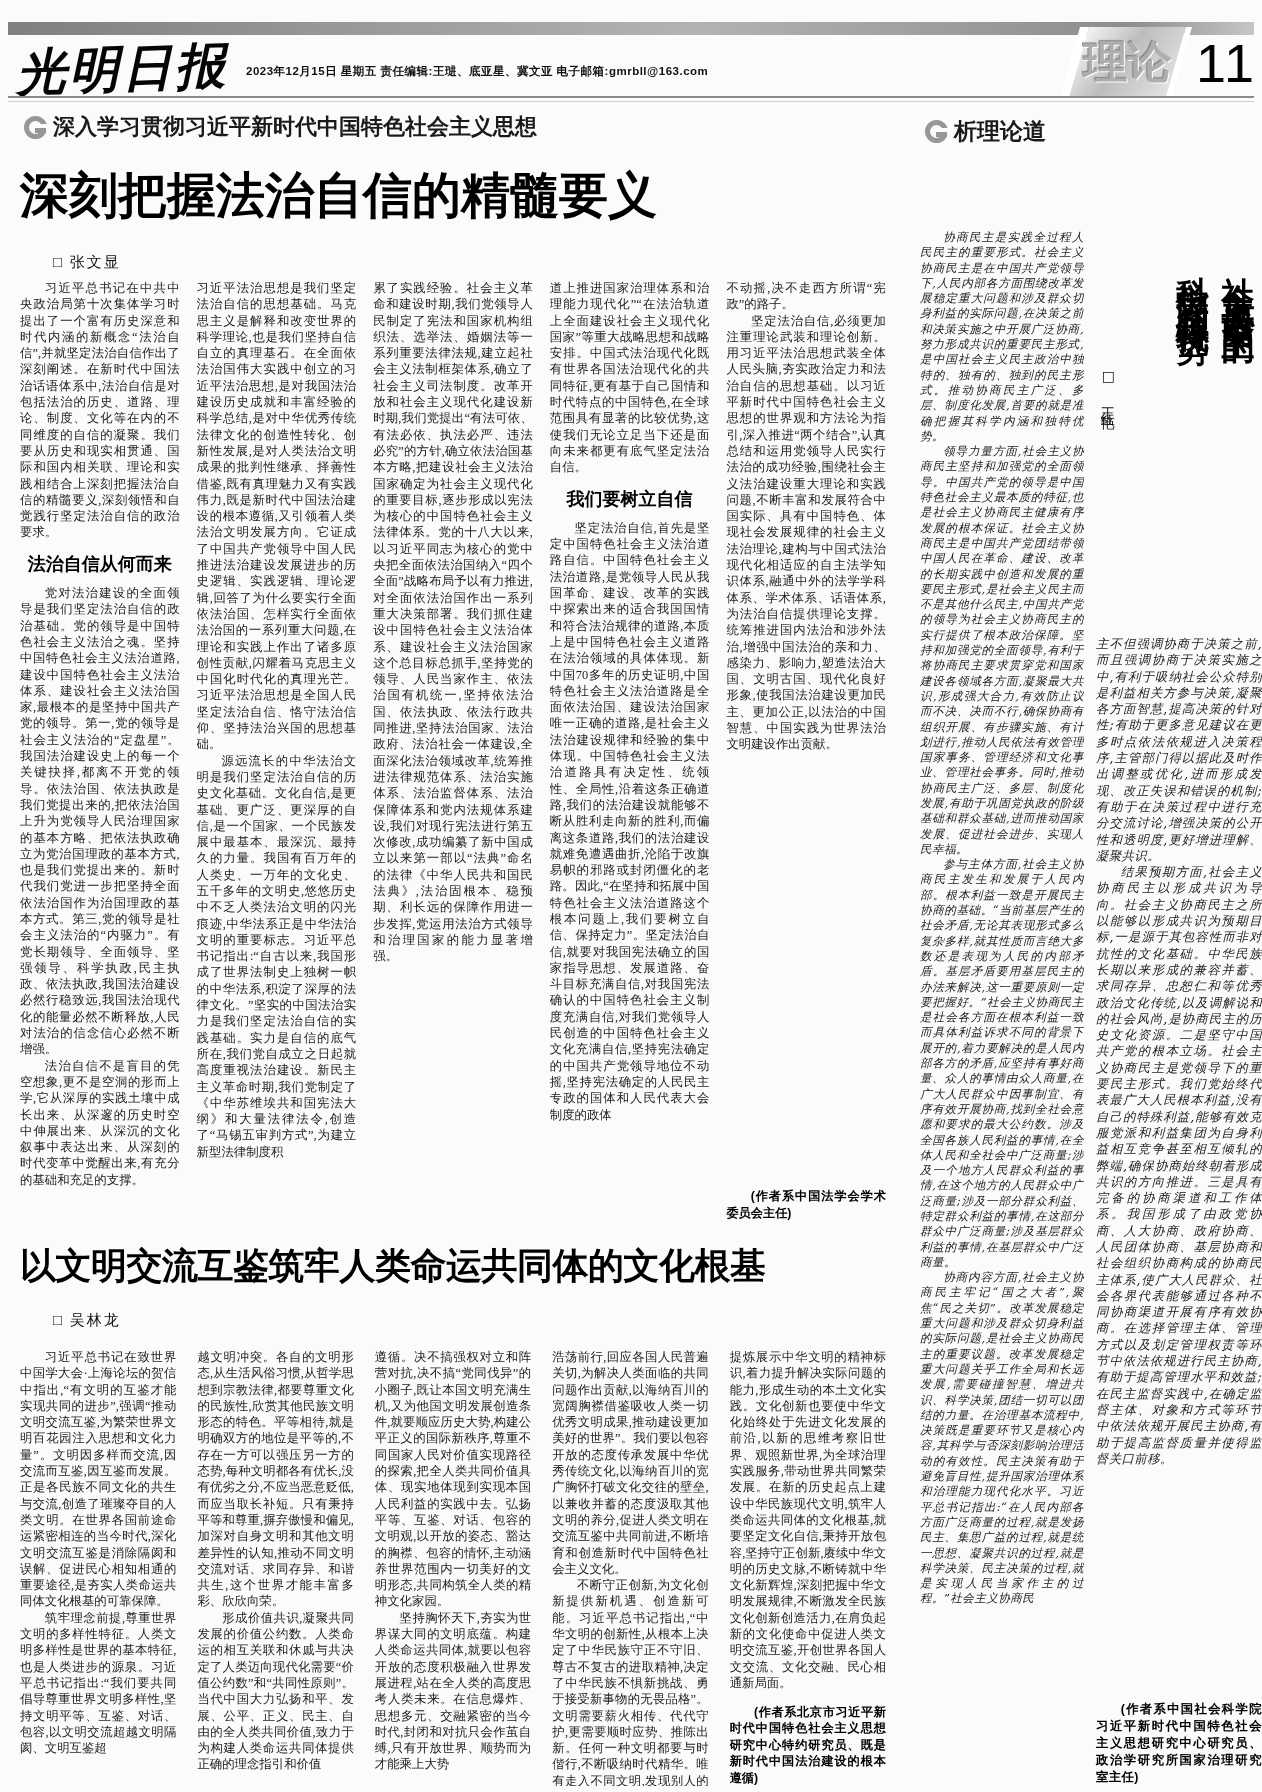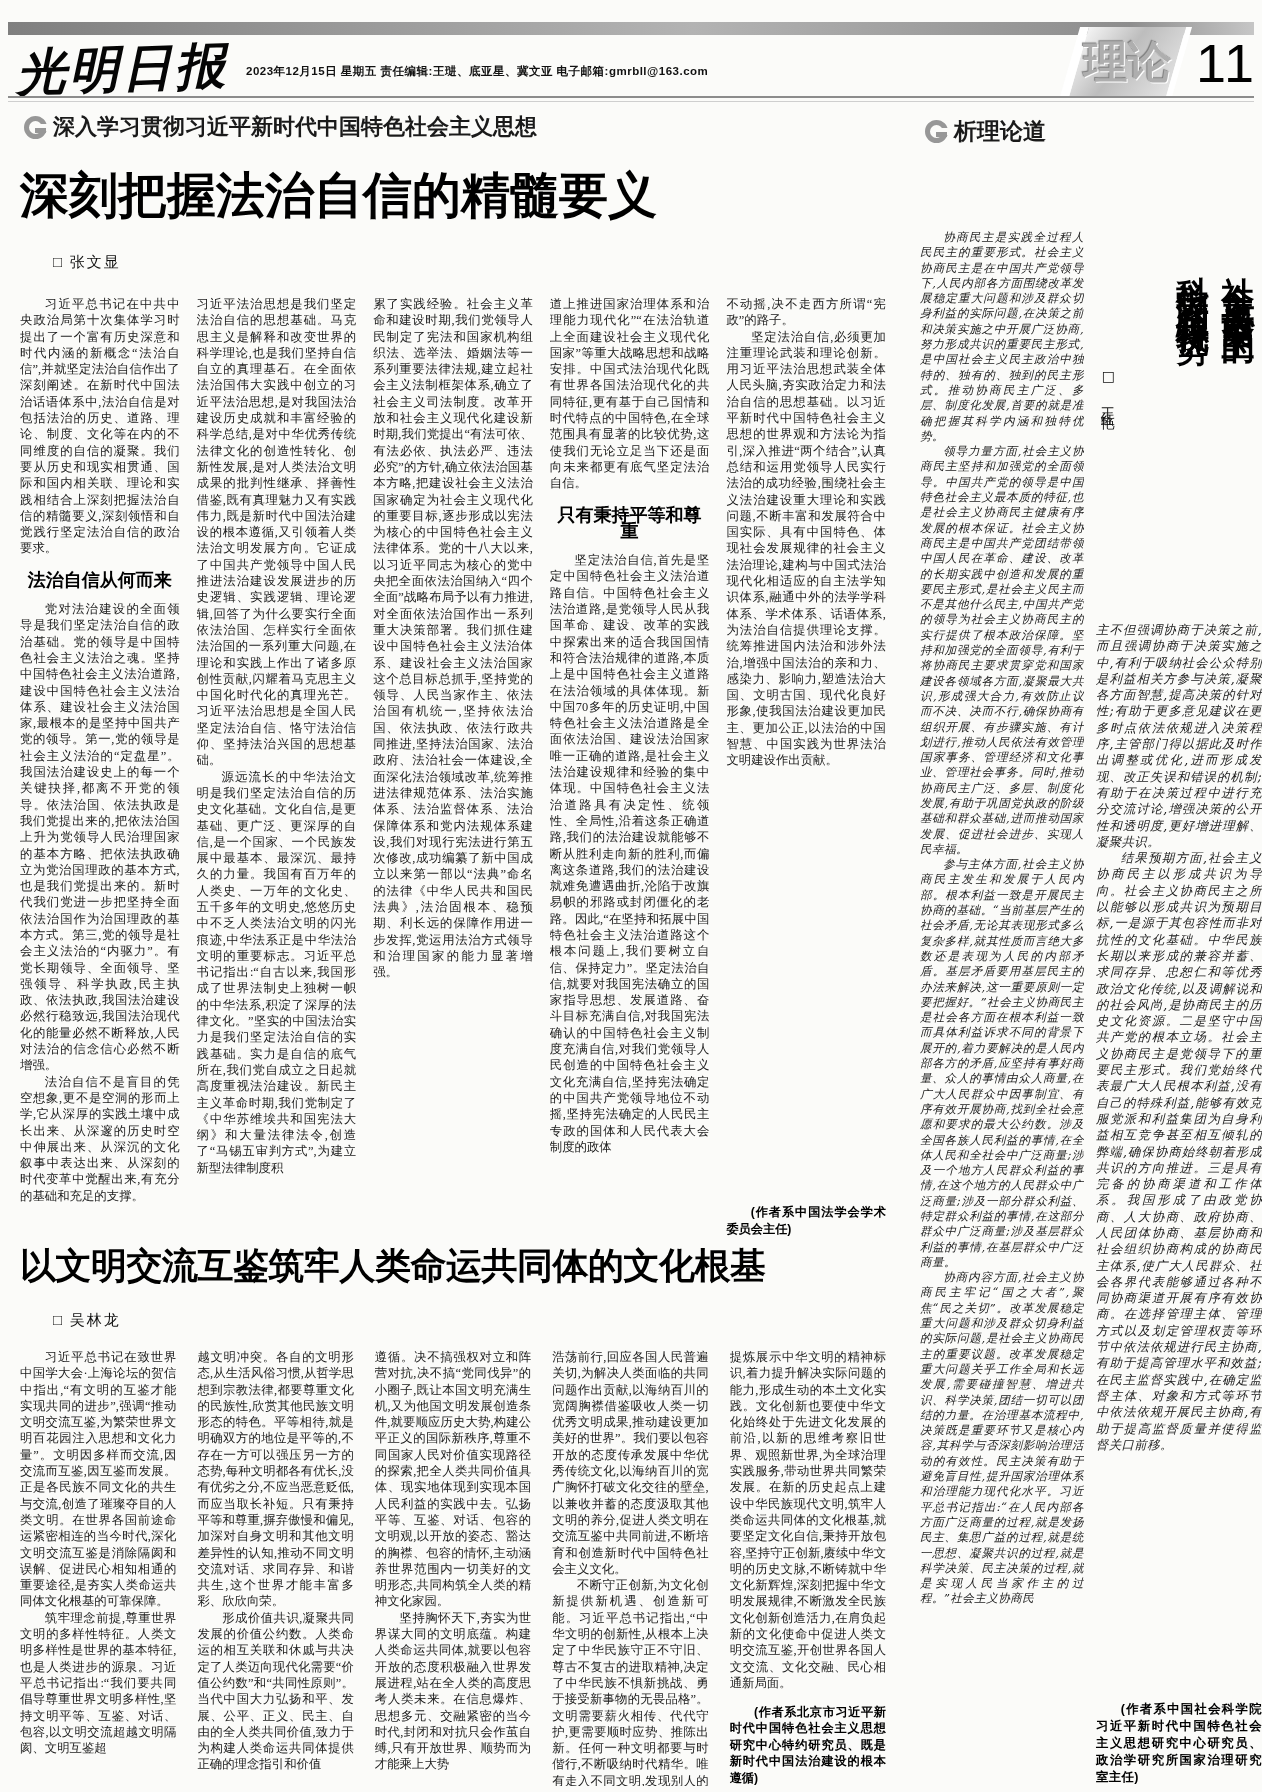--- a/index.html
+++ b/index.html
@@ -33,21 +33,21 @@
   .gicon { position:relative; width:23px; height:23px; border:5px solid #979797; border-radius:50%;
            flex:0 0 auto; }
   .gicon::before { content:""; position:absolute; right:-6px; top:3px; width:10px; height:7px; background:#fbfbf9; }
   .gicon::after  { content:""; position:absolute; right:-4px; top:7px; width:11px; height:5px; background:#979797; }
 
   
   .a1-title { position:absolute; left:20px; top:166px; width:860px; font-size:49px; line-height:60px;
               font-weight:900; letter-spacing:0; color:#000; }
   .byline { position:absolute; font-size:15px; color:#111; letter-spacing:2px;padding-left:28px; }
   .a1-byline { left:25px; top:253px; }
-  .a1-body { position:absolute; left:20px; top:296px; width:866px; height:941px; display:flex; gap:17px; }
+  .a1-body { position:absolute; left:20px; top:280px; width:866px; height:941px; display:flex; gap:17px; }
 
   
   .a3-title { position:absolute; left:20px; top:1243px; width:860px; font-size:36px; line-height:46px;
               font-weight:900; color:#000; letter-spacing:-.5px; }
   .a3-byline { left:25px; top:1311px; }
   .a3-body { position:absolute; left:20px; top:1349px; width:866px; height:437px; display:flex; gap:21px; }
 
   
   .tcol { flex:1 1 0; min-width:0; display:flex; flex-direction:column;
           font-size:12.4px; line-height:16.3px; text-align:justify; color:#1b1b1b; }
@@ -64,21 +64,21 @@
          font-size:11.6px; line-height:15.3px; letter-spacing:.4px; }
   .kai .blk-attrib { font-style:normal; font-size:12.4px; line-height:17px; }
   .a2-colA { position:absolute; left:920px; top:230px; width:164px; height:1556px; display:flex; flex-direction:column; }
   .a2-colB { position:absolute; left:1096px; top:230px; width:166px; height:1556px; display:flex; flex-direction:column; }
   .vtitle-block { position:relative; flex:0 0 auto; height:392px; }
   .vtitle { position:absolute; right:2px; top:20px; height:360px; writing-mode:vertical-rl;
             font-weight:900; font-size:33px; letter-spacing:7px; line-height:1.38; color:#000;
             font-family:"Liberation Serif","DejaVu Serif",serif; font-style:normal; }
   .vbyline { position:absolute; left:4px; top:138px; writing-mode:vertical-rl; font-style:normal;
              font-size:14px; letter-spacing:4px; color:#111; }
-  .a2-colB .colwrap { flex:1 1 auto; min-height:0; display:flex; flex-direction:column; margin-top:0; }
+  .a2-colB .colwrap { flex:1 1 auto; min-height:0; display:flex; flex-direction:column; margin-top:14px; }
 </style>
 </head>
 <body>
 
 <div class="page">
 
   <div class="topbar"></div>
   <div class="mast-logo">光明日报</div>
   <div class="dateline">2023年12月15日 星期五  责任编辑:王琎、底亚星、冀文亚  电子邮箱:gmrbll@163.com</div>
   <div class="section-badge">
@@ -113,21 +113,21 @@
         </div>
       </div>
     <div class="tcol">
         <div class="colbody">
           <div class="blk-cont">累了实践经验。社会主义革命和建设时期,我们党领导人民制定了宪法和国家机构组织法、选举法、婚姻法等一系列重要法律法规,建立起社会主义法制框架体系,确立了社会主义司法制度。改革开放和社会主义现代化建设新时期,我们党提出“有法可依、有法必依、执法必严、违法必究”的方针,确立依法治国基本方略,把建设社会主义法治国家确定为社会主义现代化的重要目标,逐步形成以宪法为核心的中国特色社会主义法律体系。党的十八大以来,以习近平同志为核心的党中央把全面依法治国纳入“四个全面”战略布局予以有力推进,对全面依法治国作出一系列重大决策部署。我们抓住建设中国特色社会主义法治体系、建设社会主义法治国家这个总目标总抓手,坚持党的领导、人民当家作主、依法治国有机统一,坚持依法治国、依法执政、依法行政共同推进,坚持法治国家、法治政府、法治社会一体建设,全面深化法治领域改革,统筹推进法律规范体系、法治实施体系、法治监督体系、法治保障体系和党内法规体系建设,我们对现行宪法进行第五次修改,成功编纂了新中国成立以来第一部以“法典”命名的法律《中华人民共和国民法典》,法治固根本、稳预期、利长远的保障作用进一步发挥,党运用法治方式领导和治理国家的能力显著增强。</div>
         </div>
       </div>
     <div class="tcol">
         <div class="colbody">
           <div class="blk-cont">道上推进国家治理体系和治理能力现代化”“在法治轨道上全面建设社会主义现代化国家”等重大战略思想和战略安排。中国式法治现代化既有世界各国法治现代化的共同特征,更有基于自己国情和时代特点的中国特色,在全球范围具有显著的比较优势,这使我们无论立足当下还是面向未来都更有底气坚定法治自信。</div>
-          <div class="blk-subhead">只有秉持平等和尊重</div>
+          <div class="blk-subhead">我们要树立自信</div>
           <div class="blk-p">坚定法治自信,首先是坚定中国特色社会主义法治道路自信。中国特色社会主义法治道路,是党领导人民从我国革命、建设、改革的实践中探索出来的适合我国国情和符合法治规律的道路,本质上是中国特色社会主义道路在法治领域的具体体现。新中国70多年的历史证明,中国特色社会主义法治道路是全面依法治国、建设法治国家唯一正确的道路,是社会主义法治建设规律和经验的集中体现。中国特色社会主义法治道路具有决定性、统领性、全局性,沿着这条正确道路,我们的法治建设就能够不断从胜利走向新的胜利,而偏离这条道路,我们的法治建设就难免遭遇曲折,沦陷于改旗易帜的邪路或封闭僵化的老路。因此,“在坚持和拓展中国特色社会主义法治道路这个根本问题上,我们要树立自信、保持定力”。坚定法治自信,就要对我国宪法确立的国家指导思想、发展道路、奋斗目标充满自信,对我国宪法确认的中国特色社会主义制度充满自信,对我们党领导人民创造的中国特色社会主义文化充满自信,坚持宪法确定的中国共产党领导地位不动摇,坚持宪法确定的人民民主专政的国体和人民代表大会制度的政体</div>
         </div>
       </div>
     <div class="tcol">
         <div class="colbody">
           <div class="blk-cont">不动摇,决不走西方所谓“宪政”的路子。</div>
           <div class="blk-p">坚定法治自信,必须更加注重理论武装和理论创新。用习近平法治思想武装全体人民头脑,夯实政治定力和法治自信的思想基础。以习近平新时代中国特色社会主义思想的世界观和方法论为指引,深入推进“两个结合”,认真总结和运用党领导人民实行法治的成功经验,围绕社会主义法治建设重大理论和实践问题,不断丰富和发展符合中国实际、具有中国特色、体现社会发展规律的社会主义法治理论,建构与中国式法治现代化相适应的自主法学知识体系,融通中外的法学学科体系、学术体系、话语体系,为法治自信提供理论支撑。统筹推进国内法治和涉外法治,增强中国法治的亲和力、感染力、影响力,塑造法治大国、文明古国、现代化良好形象,使我国法治建设更加民主、更加公正,以法治的中国智慧、中国实践为世界法治文明建设作出贡献。</div>
         </div>
         <div class="blk-attrib">(作者系中国法学会学术委员会主任)</div>
       </div>

